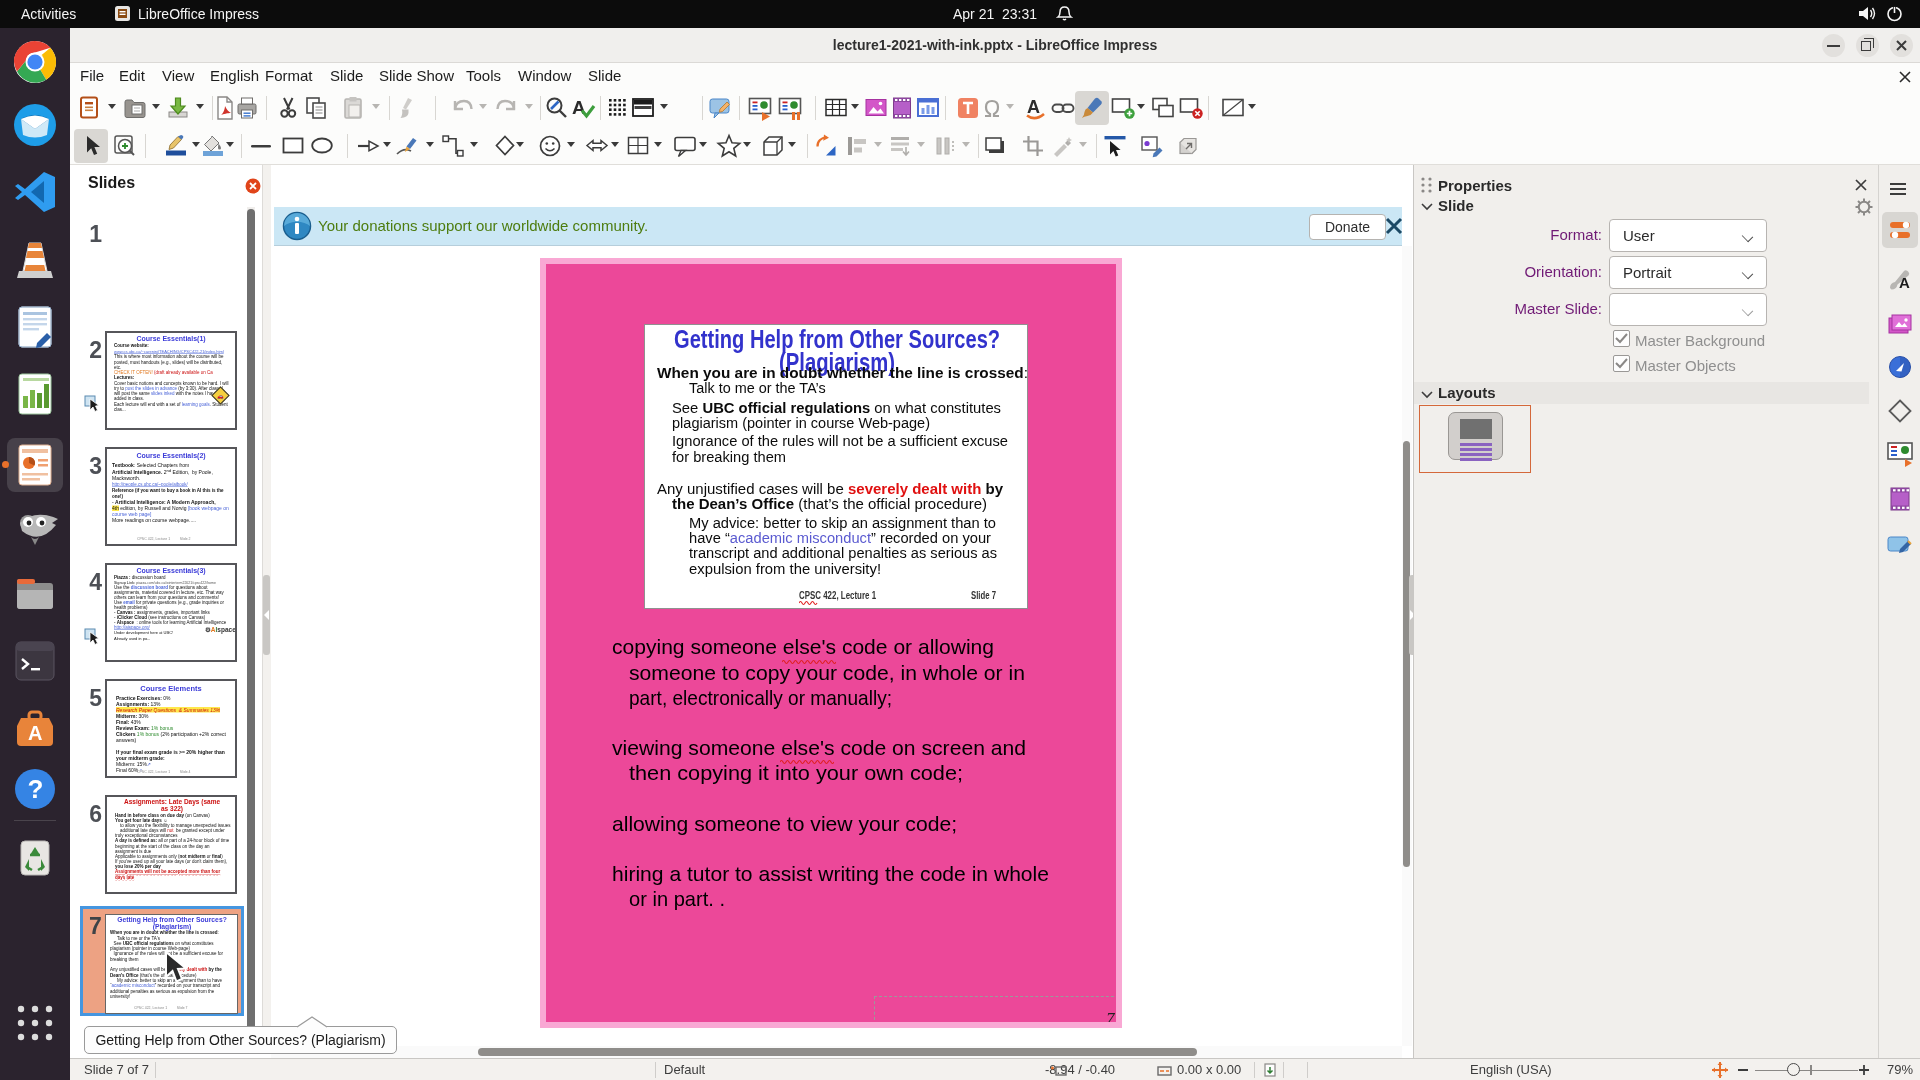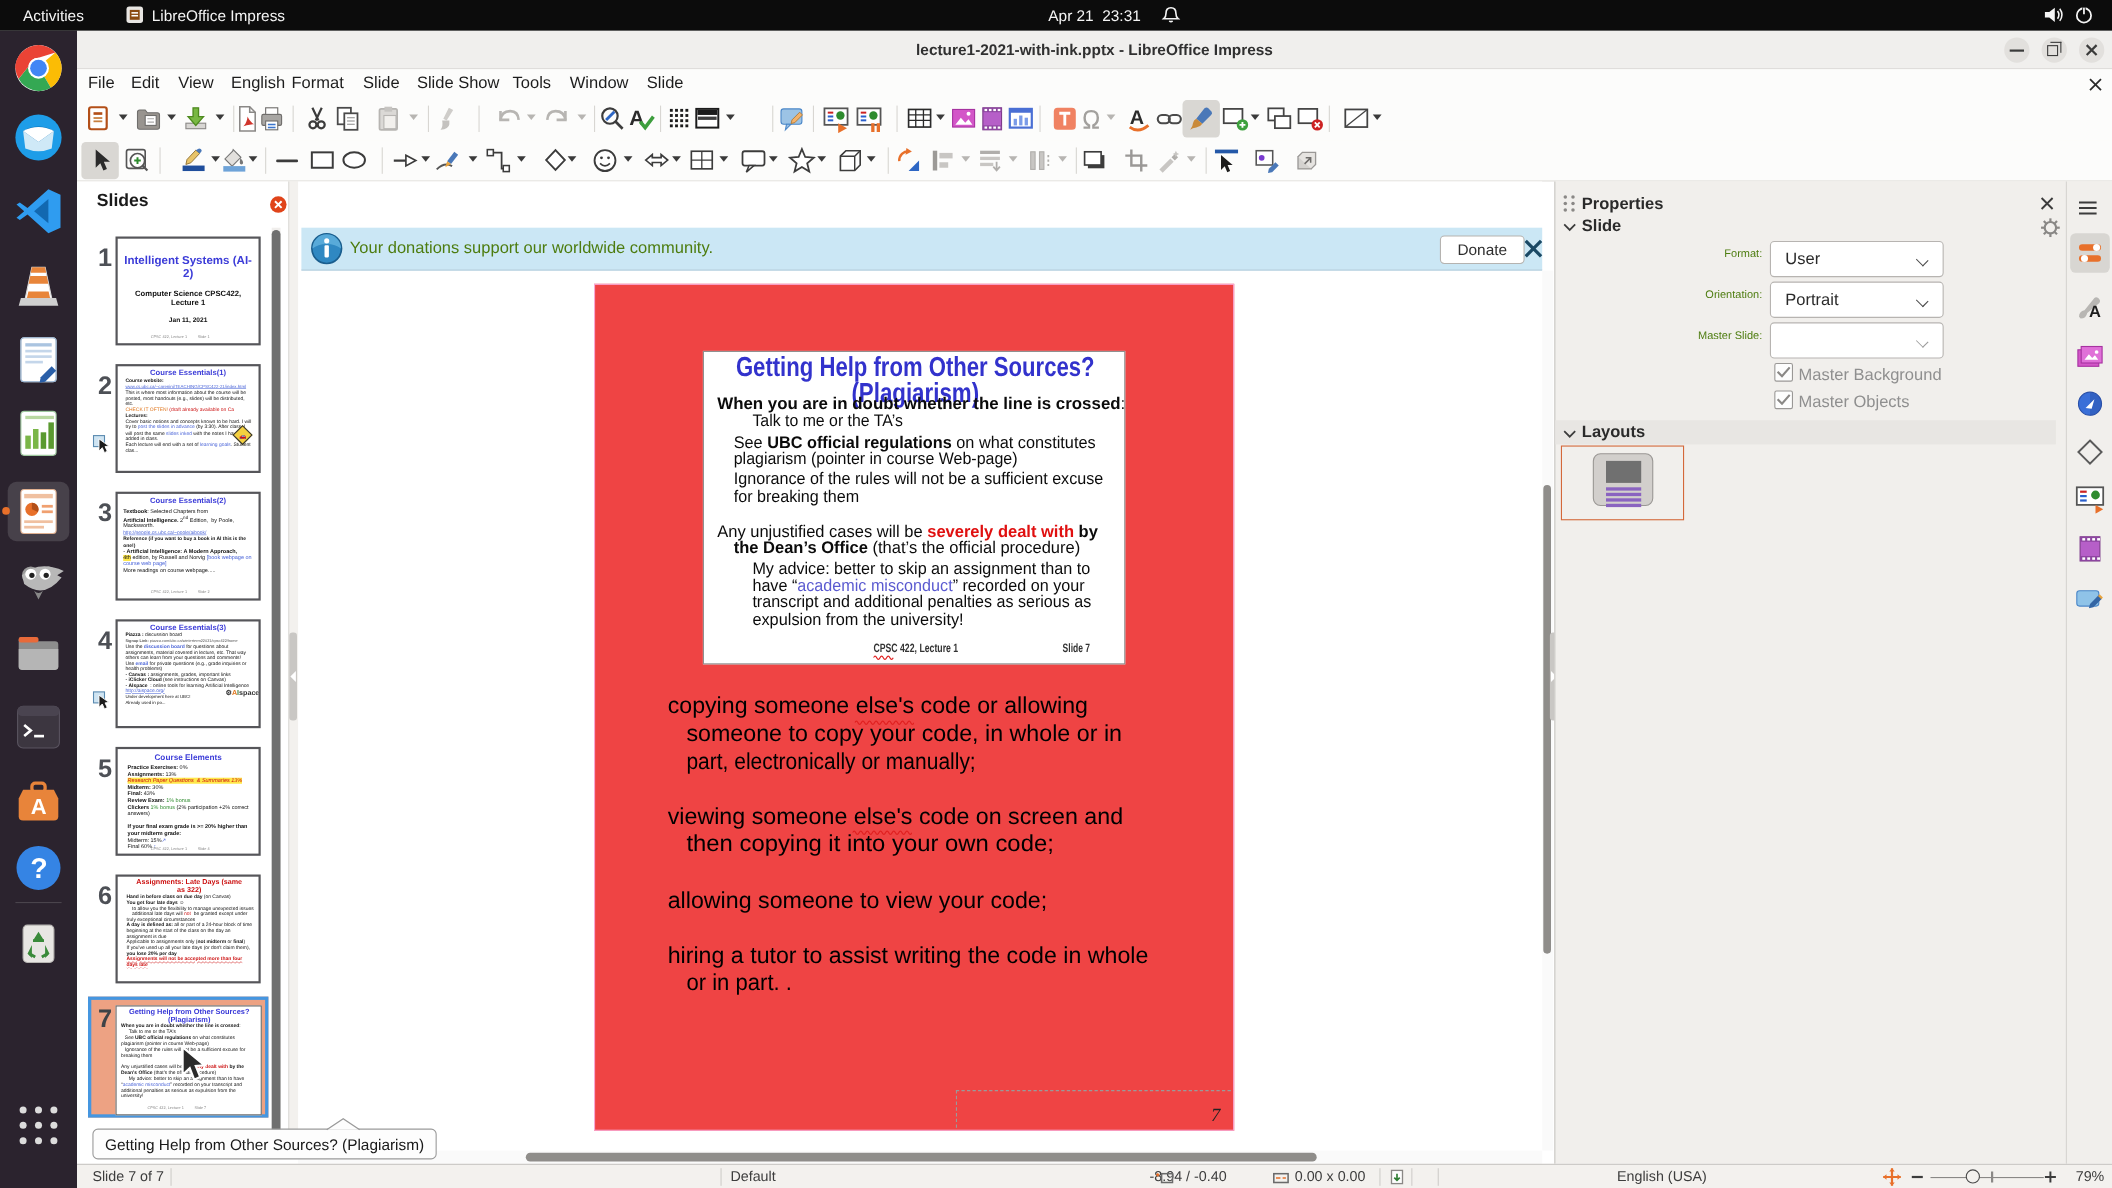--- a/index.html
+++ b/index.html
@@ -26,29 +26,29 @@
 .darr{position:absolute;top:14px;width:0;height:0;border-left:4px solid transparent;border-right:4px solid transparent;border-top:5px solid #3a3a3a}
 
 #slidehdr{left:70px;top:165px;width:192px;height:42px;background:#fff}
 #slidepanel{left:70px;top:207px;width:192px;height:851px;background:#fff}
 .thumbwrap{position:absolute;left:35px;width:132px;height:99px;background:#fff;border:2px solid #56565a;overflow:hidden}
 .snum{position:absolute;font-weight:bold;color:#4d5056;font-size:23px;left:8px;width:24px;text-align:right}
 
 #canvas{left:271px;top:165px;width:1131px;height:881px;background:#fff}
 .banner{position:absolute;left:3px;width:1128px;height:39px;background:#cbe7f5;border-bottom:1px solid #b6cedb}
 .bbtn{position:absolute;background:#fff;border:1px solid #b5b3b0;border-radius:4px;font-size:14px;color:#2e2e2e;text-align:center}
-#page{position:absolute;left:269px;top:93px;width:582px;height:770px;background:#ef4444;border:1px solid #f9a8d4}
+#page{position:absolute;left:269px;top:93px;width:582px;height:770px;background:#ec4899;border:6px solid #f9a8d4}
 
 #vscroll{left:1402px;top:246px;width:10px;height:800px;background:#fafafa}
 #hscroll{left:271px;top:1046px;width:1131px;height:12px;background:#fafafa}
 
 #props{left:1413px;top:165px;width:465px;height:893px;background:#f1efec;border-left:1px solid #c9c7c4}
 #sidetabs{left:1878px;top:165px;width:42px;height:893px;background:#f1efec;border-left:1px solid #d5d3d0}
 .ddrow{position:absolute;left:195px;width:158px;height:33px;background:#fff;border:1px solid #b7b4b1;border-radius:4px;font-size:15px;color:#2a2a2a;line-height:31px;padding-left:13px}
-.ddlabel{position:absolute;width:180px;text-align:right;font-size:10px;color:#4d7c0f}
+.ddlabel{position:absolute;width:180px;text-align:right;font-size:15px;color:#701a75}
 .ddcar{position:absolute;right:14px;top:12px;width:9px;height:9px;border-right:1.8px solid #4a4a4a;border-bottom:1.8px solid #4a4a4a;transform:rotate(45deg) scale(1,0.8)}
 
 #statusbar{left:70px;top:1058px;width:1850px;height:22px;background:#f3f1ee;border-top:1px solid #c9c7c4;font-size:13px;color:#3d3d3d}
 #statusbar .st{position:absolute;top:3px}
 
 #tooltip{left:84px;top:1026px;width:313px;height:28px;background:#fdfdfd;border:1px solid #9a9a9a;border-radius:5px;font-size:14px;color:#1a1a1a;line-height:26px;text-align:center;z-index:50}
 </style>
 </head>
 <body>
 
@@ -558,28 +558,20 @@
   </div>
 
 <div class="abs" id="slidehdr">
   <span style="position:absolute;left:18px;top:9px;font-weight:bold;font-size:16px;color:#1a1a1a">Slides</span>
     <svg width="16" height="16" viewBox="0 0 16 16" style="position:absolute;left:175px;top:13px">
       <circle cx="8" cy="8" r="7.5" fill="#e0441a"></circle>
       <path d="M5 5 L11 11 M11 5 L5 11" stroke="#fff" stroke-width="1.8"></path>
     </svg>
 </div>
 <div class="abs" id="slidepanel">
-    <div class="thumbwrap" style="top:8px">
-      <div style="position:absolute;left:0;top:0;width:256px;height:190px;transform:scale(0.5);transform-origin:0 0">
-        <div style="position:absolute;left:10px;top:28px;width:236px;text-align:center;font-weight:bold;font-size:21px;line-height:23px;color:#3b3bd8">Intelligent Systems (AI-2)</div>
-        <div style="position:absolute;left:10px;top:92px;width:236px;text-align:center;font-weight:bold;font-size:14px;line-height:16px;color:#111">Computer Science CPSC422, Lecture 1</div>
-        <div style="position:absolute;left:10px;top:140px;width:236px;text-align:center;font-weight:bold;font-size:12px;color:#111">Jan 11, 2021</div>
-        <div style="position:absolute;left:60px;top:176px;width:140px;font-size:7px;color:#888">CPSC 422, Lecture 1&nbsp;&nbsp;&nbsp;&nbsp;&nbsp;&nbsp;&nbsp;&nbsp;&nbsp;&nbsp;Slide 1</div>
-      </div>
-    </div>
     <div class="snum" style="top:14px">1</div>
     <div class="thumbwrap" style="top:124px">
       <div style="position:absolute;left:0;top:0;width:256px;height:190px;transform:scale(0.5);transform-origin:0 0">
         <div style="position:absolute;left:10px;top:3px;width:236px;text-align:center;font-weight:bold;font-size:14px;color:#3b3bd8">Course Essentials(1)</div>
         <div style="position:absolute;left:14px;top:20px;width:230px;font-size:9px;line-height:10.5px;color:#111"><b>Course website:</b><br><span style="color:#4a64d8;text-decoration:underline;font-size:8px">www.cs.ubc.ca/~carenini/TEACHING/CPSC422-21/index.html</span><br>This is where most information about the course will be posted, most handouts (e.g., slides) will be distributed, etc.<br><span style="color:#e07820">CHECK IT OFTEN!</span> <span style="color:#cc1111">(draft already available on Ca</span><br><b>Lectures:</b><br>Cover basic notions and concepts known to be hard. I will try to <span style="color:#4a64d8">post the slides in advance</span> (by 3:30). After class, I will post the same <span style="color:#4a64d8">slides inked</span> with the notes I have added in class.<br>Each lecture will end with a set of <span style="color:#4a64d8">learning goals</span>. Student clas...</div>
         <div style="position:absolute;left:214px;top:112px;width:26px;height:26px;background:#f4d03f;border:2px solid #333;transform:rotate(45deg)"></div>
         <div style="position:absolute;left:221px;top:120px;font-size:11px">🚗</div>
       </div>
     </div>
     <div class="snum" style="top:130px">2</div>

